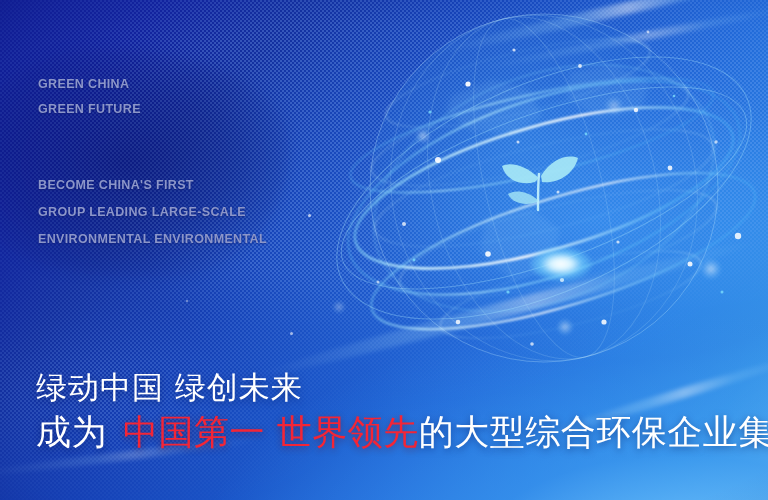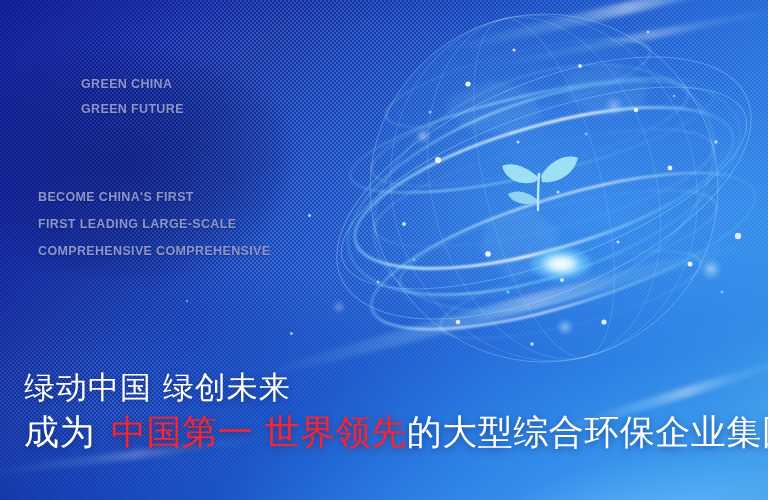--- a/index.html
+++ b/index.html
@@ -71,25 +71,25 @@
   .corecrop{position:absolute;left:495px;top:225px;width:130px;height:80px;overflow:hidden;pointer-events:none;}
   .coreglow{
     position:absolute;left:35px;top:22px;width:62px;height:34px;border-radius:50%;
     background:radial-gradient(ellipse at center, #ffffff 0%, #d9f4ff 24%, rgba(120,215,255,.62) 48%, rgba(60,170,255,0) 80%);
     filter:blur(2px);
   }
 
   
   .en-block{position:absolute;left:38px;color:#8c96c9;
     font-weight:bold;letter-spacing:.35px;white-space:nowrap;}
-  #en-top{top:72px;font-size:12.5px;line-height:25px;margin-left:43px;}
-  #en-mid{top:184px;font-size:12.5px;line-height:27px;}
+  #en-top{top:72px;font-size:12.5px;line-height:25px;}
+  #en-mid{top:172px;font-size:12.5px;line-height:27px;}
   .en-block div{text-shadow:0 1px 2px rgba(10,20,90,.45);}
 
-  .cn{position:absolute;left:24px;white-space:nowrap;color:#fff;
+  .cn{position:absolute;left:36px;white-space:nowrap;color:#fff;
       font-family:"DejaVu Sans","Liberation Sans",sans-serif;font-weight:500;
       text-shadow:0 2px 7px rgba(8,25,95,.55);}
   #cn-line1{top:367px;font-size:31px;letter-spacing:1px;}
   #cn-line2{top:409px;font-size:35px;letter-spacing:.5px;}
   #cn-line2 .hl{color:#f42536;text-shadow:0 2px 7px rgba(90,5,20,.45);padding-left:16px;}
 </style>
 </head>
 <body>
 
 <div id="banner">
@@ -228,21 +228,21 @@
 
   <div class="vignette"></div>
 
   <div class="en-block" id="en-top">
     <div>GREEN CHINA</div>
     <div>GREEN FUTURE</div>
   </div>
 
   <div class="en-block" id="en-mid">
     <div>BECOME CHINA'S FIRST</div>
-    <div>FIRST LEADING LARGE-SCALE</div>
-    <div>COMPREHENSIVE COMPREHENSIVE</div>
+    <div>GROUP LEADING LARGE-SCALE</div>
+    <div>ENVIRONMENTAL ENVIRONMENTAL</div>
   </div>
 
   <div class="cn" id="cn-line1">绿动中国 绿创未来</div>
 
   <div class="cn" id="cn-line2"><span>成为</span><span class="hl">中国第一 世界领先</span><span>的大型综合环保企业集团</span></div>
 
 </div>
 
 </body></html>

